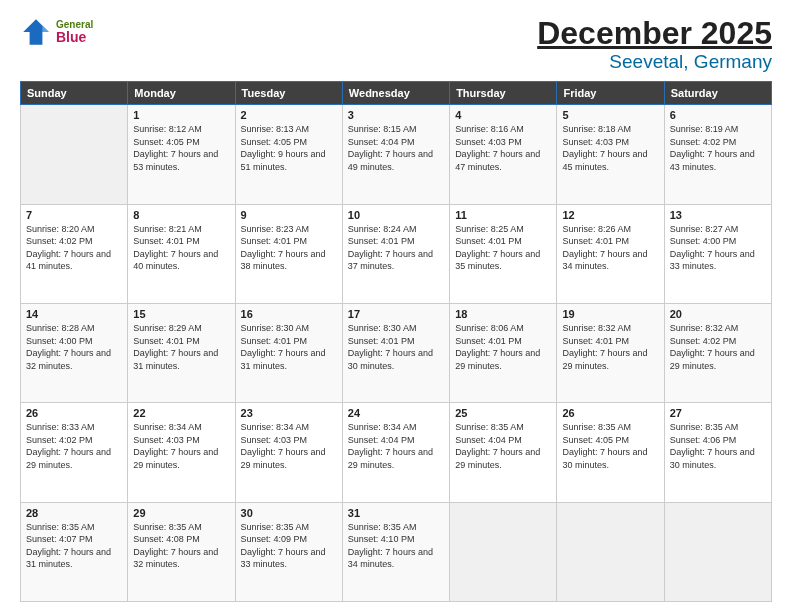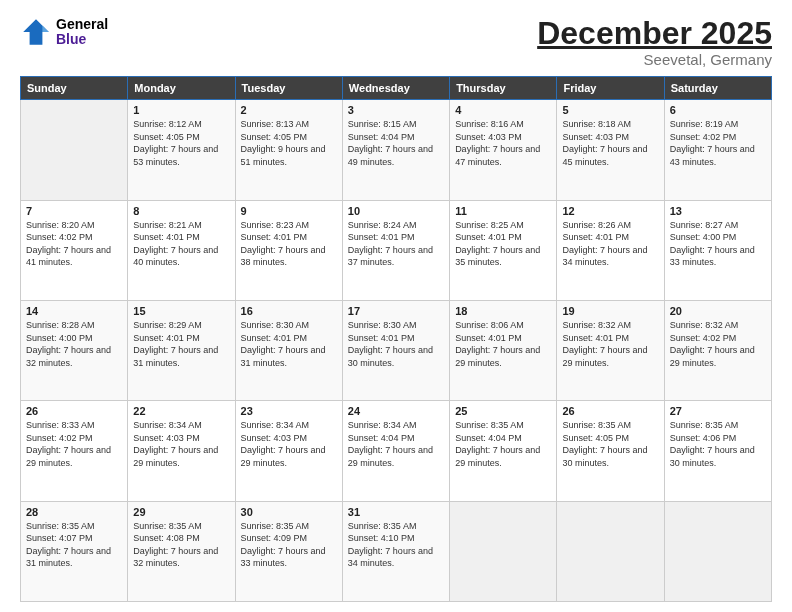--- a/index.html
+++ b/index.html
@@ -27,47 +27,47 @@
       display: flex;
       align-items: center;
       gap: 4px;
     }
     .logo-text {
       display: flex;
       flex-direction: column;
       line-height: 1.1;
     }
     .logo-general {
-      font-size: 14px;
+      font-size: 10px;
       font-weight: bold;
-      color: #000000;
+      color: #4d7c0f;
     }
     .logo-blue {
       font-size: 14px;
       font-weight: bold;
-      color: #4c1d95;
+      color: #be185d;
     }
     .logo-icon {
       width: 32px;
       height: 32px;
     }
     .title-block {
       text-align: right;
     }
     .title-block h1 {
       font-size: 32px;
       font-weight: bold;
       color: #222;
       line-height: 1.1;
       text-decoration: underline;
     }
     .title-block h2 {
-      font-size: 15px;
+      font-size: 19px;
       font-weight: normal;
-      color: #737373;
+      color: #0369a1;
     }
     .calendar {
       flex: 1;
       border-collapse: collapse;
       width: 100%;
       font-size: 10px;
     }
     .calendar thead tr th {
       background-color: #404040;
       color: #fff;

